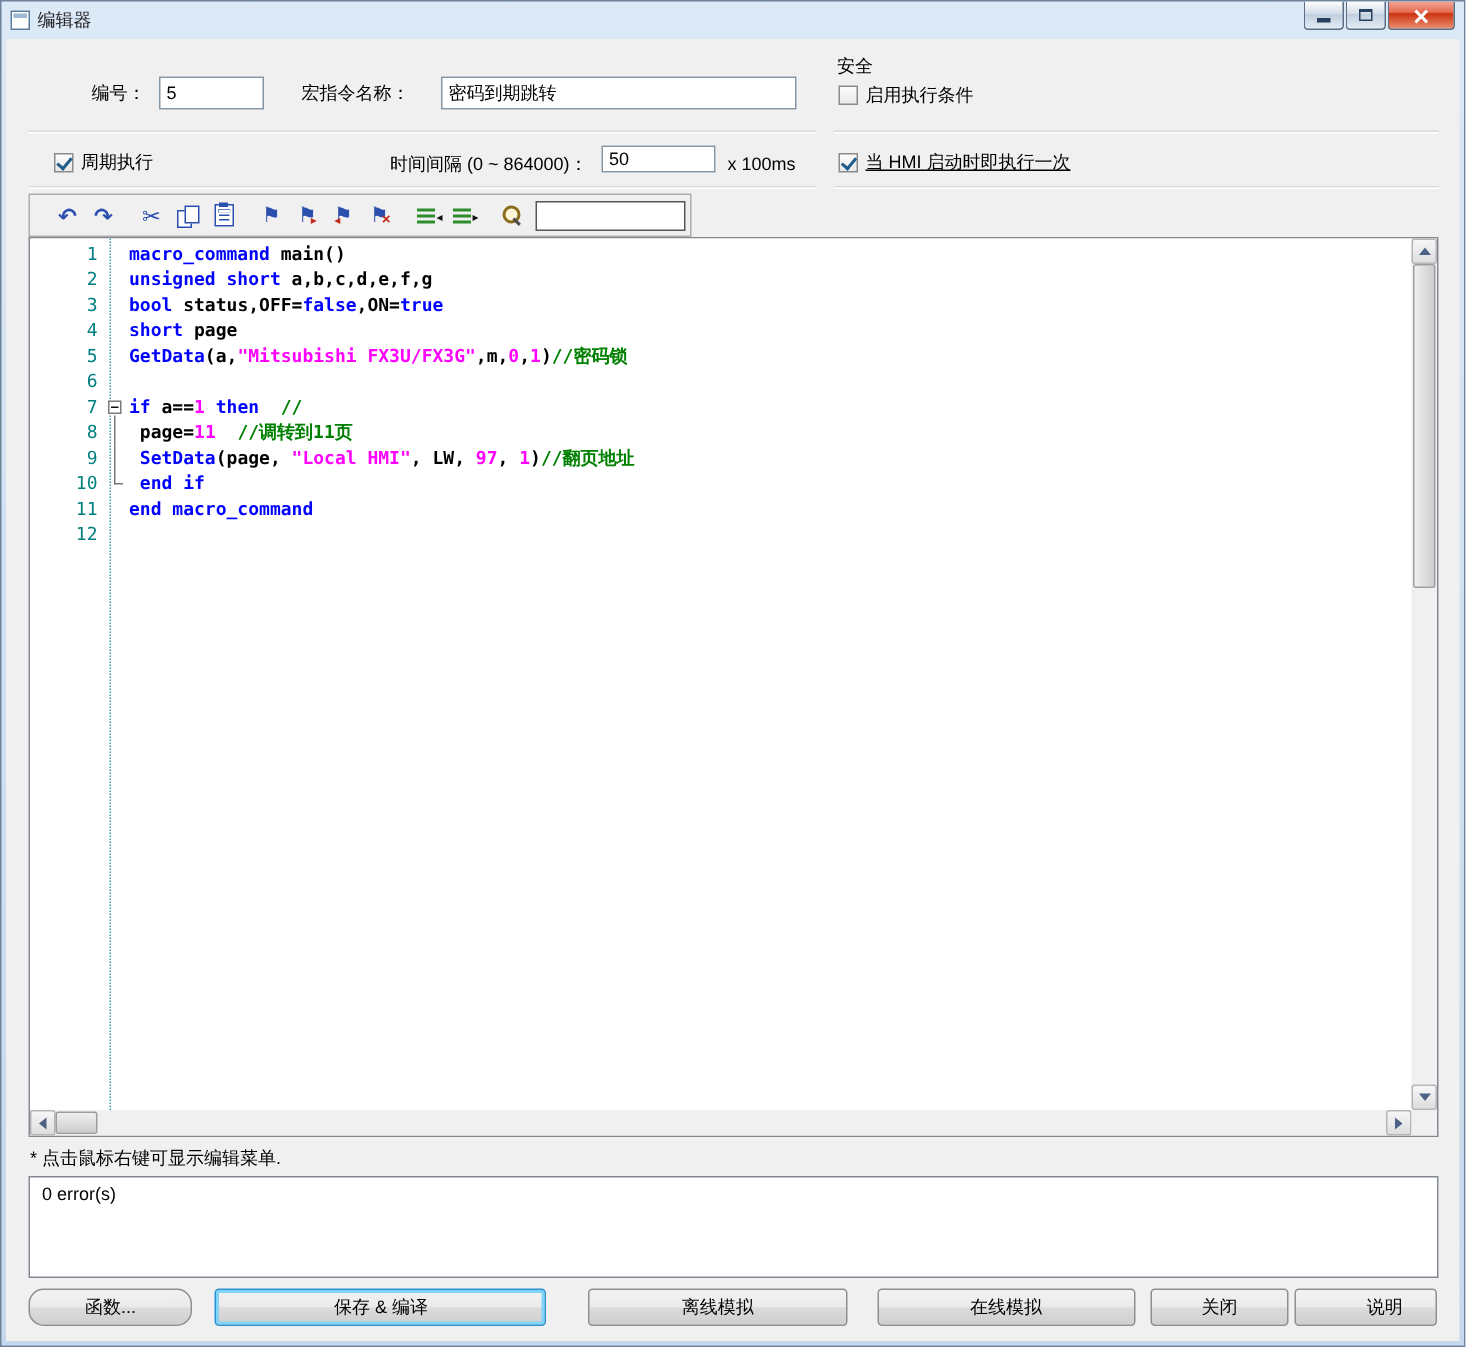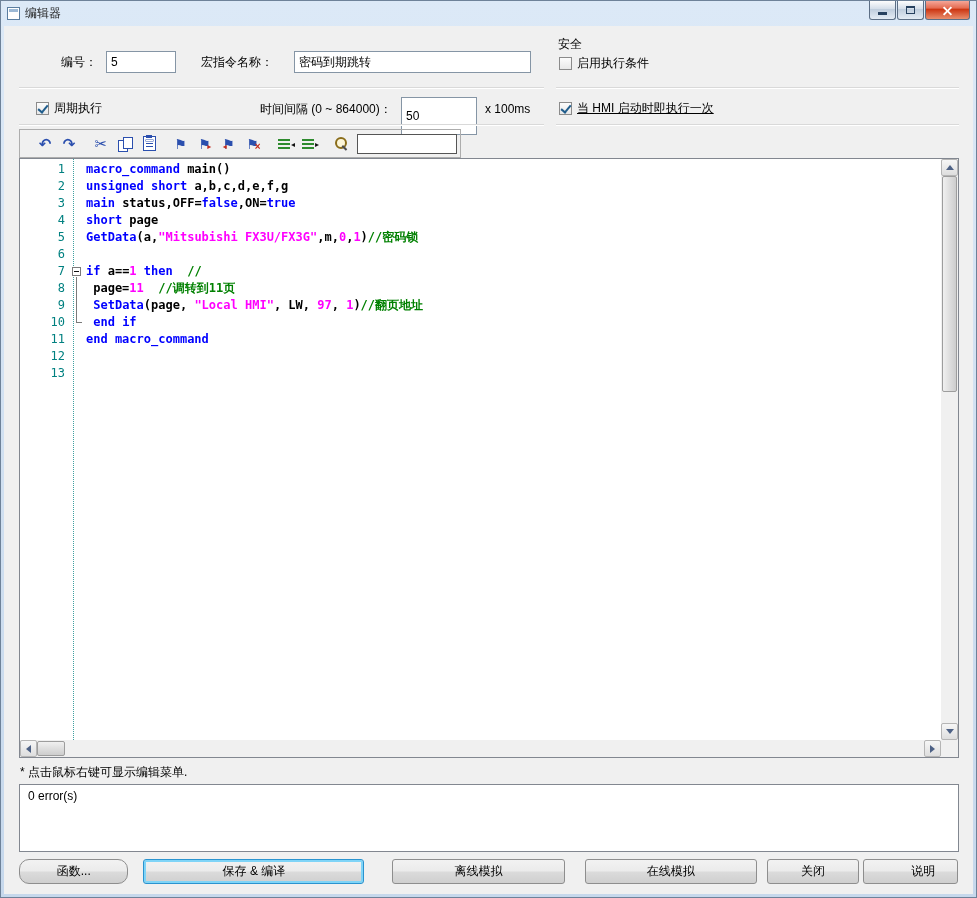--- a/index.html
+++ b/index.html
@@ -214,21 +214,21 @@
     </div>
 
     <div class="sep" style="left:15px; top:61px; width:525px;"></div>
     <div class="sep" style="left:552px; top:61px; width:403px;"></div>
 
     <div class="cbrow" style="left:32px; top:75px;">
       <span class="cb checked"></span>
       <span class="lbl">周期执行</span>
     </div>
     <span class="txt" style="left:256px; top:75px;">时间间隔 (0 ~ 864000)：</span>
-    <input type="text" style="left: 397px; top: 71px; width: 76px; height: 38px;" value="50">
+    <input type="text" style="left: 397px; top: 71px; width: 76px; height: 18px;" value="50">
     <span class="txt" style="left:481px; top:75px;">x 100ms</span>
     <div class="cbrow" style="left:555px; top:75px;text-decoration:underline;">
       <span class="cb checked"></span>
       <span class="lbl">当 HMI 启动时即执行一次</span>
     </div>
 
     <div class="sep" style="left:15px; top:98px; width:525px;"></div>
     <div class="sep" style="left:552px; top:98px; width:403px;"></div>
 
     <div class="toolbar">
@@ -285,21 +285,21 @@
               <span class="ct"><span class="tk-kw">macro_command</span><span class="tk-pl"> main()</span></span>
             </div>
             <div class="cl">
               <span class="ln">2</span>
               <span class="fd "></span>
               <span class="ct"><span class="tk-kw">unsigned short</span><span class="tk-pl"> a,b,c,d,e,f,g</span></span>
             </div>
             <div class="cl">
               <span class="ln">3</span>
               <span class="fd "></span>
-              <span class="ct"><span class="tk-kw">main</span><span class="tk-pl"> status,OFF=</span><span class="tk-kw">false</span><span class="tk-pl">,ON=</span><span class="tk-kw">true</span></span>
+              <span class="ct"><span class="tk-kw">bool</span><span class="tk-pl"> status,OFF=</span><span class="tk-kw">false</span><span class="tk-pl">,ON=</span><span class="tk-kw">true</span></span>
             </div>
             <div class="cl">
               <span class="ln">4</span>
               <span class="fd "></span>
               <span class="ct"><span class="tk-kw">short</span><span class="tk-pl"> page</span></span>
             </div>
             <div class="cl">
               <span class="ln">5</span>
               <span class="fd "></span>
               <span class="ct"><span class="tk-kw">GetData</span><span class="tk-pl">(a,</span><span class="tk-str">"Mitsubishi FX3U/FX3G"</span><span class="tk-pl">,m,</span><span class="tk-num">0</span><span class="tk-pl">,</span><span class="tk-num">1</span><span class="tk-pl">)</span><span class="tk-com">//密码锁</span></span>
@@ -331,25 +331,20 @@
               <span class="fd end"></span>
               <span class="ct"><span class="tk-pl"> </span><span class="tk-kw">end if</span></span>
             </div>
             <div class="cl">
               <span class="ln">11</span>
               <span class="fd "></span>
               <span class="ct"><span class="tk-kw">end macro_command</span></span>
             </div>
             <div class="cl">
               <span class="ln">12</span>
-              <span class="fd "></span>
-              <span class="ct"></span>
-            </div>
-            <div class="cl">
-              <span class="ln">13</span>
               <span class="fd "></span>
               <span class="ct"></span>
             </div>
           </div>
       </div>
 
       <div class="vscroll">
         <div class="sb-btn v-up">
             <span class="arr arr-up"></span>
           </div>

